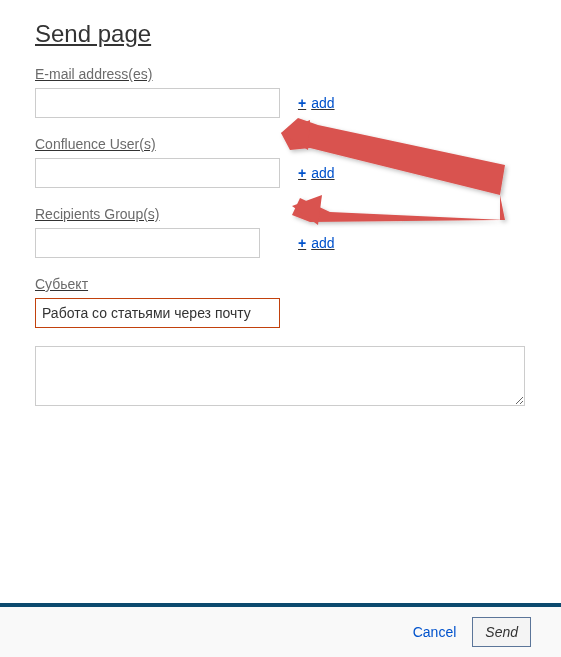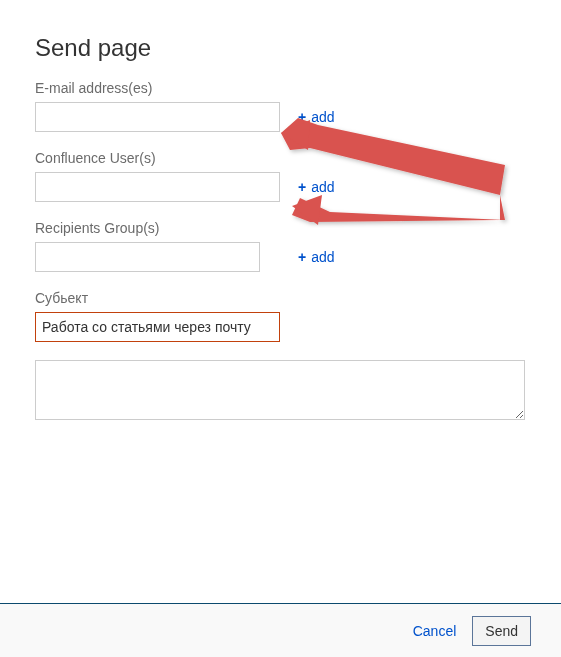--- a/index.html
+++ b/index.html
@@ -10,21 +10,22 @@
     body {
       font-family: Arial, Helvetica, sans-serif;
       font-size: 14px;
       color: #333;
       background: #fff;
       width: 561px;
       height: 657px;
       position: relative;
     }
     .container {
-      padding: 34px 35px 20px 35px;
+      padding: 20px 35px 20px 35px;
+      text-decoration: underline;
     }
     h2.page-title {
       font-size: 24px;
       font-weight: normal;
       color: #333;
       margin-bottom: 18px;
     }
     .section-heading {
       font-size: 14px;
       font-weight: bold;
@@ -101,41 +102,42 @@
     }
     .radio-row.disabled-look {
       color: #888;
     }
     .footer {
       position: absolute;
       bottom: 0;
       left: 0;
       right: 0;
       height: 54px;
-      border-top: 1px solid #0c4a6e;
+      border-top: 4px solid #0c4a6e;
       background: #f9f9f9;
       display: flex;
       align-items: center;
       justify-content: flex-end;
       padding-right: 30px;
     }
     .cancel-link {
       color: #0052cc;
       font-size: 14px;
       margin-right: 16px;
       cursor: pointer;
       text-decoration: none;
     }
     .send-button {
       background: #f4f4f4;
       border: 1px solid #5b7599;
       color: #333;
       font-size: 14px;
       padding: 6px 12px;
       cursor: pointer;
+      font-style: italic;
     }
     .annotation-overlay {
       position: absolute;
       top: 0;
       left: 0;
       pointer-events: none;
     }
   </style>
 </head>
 <body>

